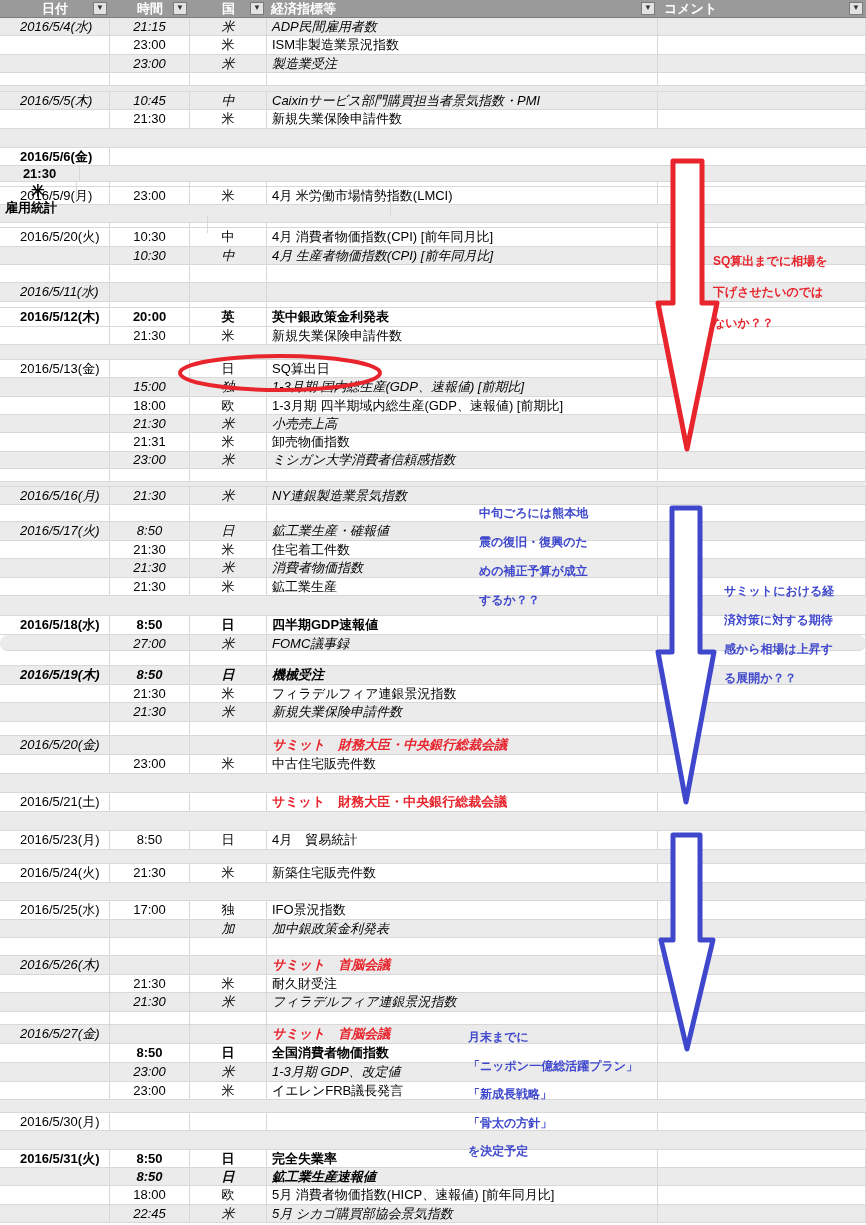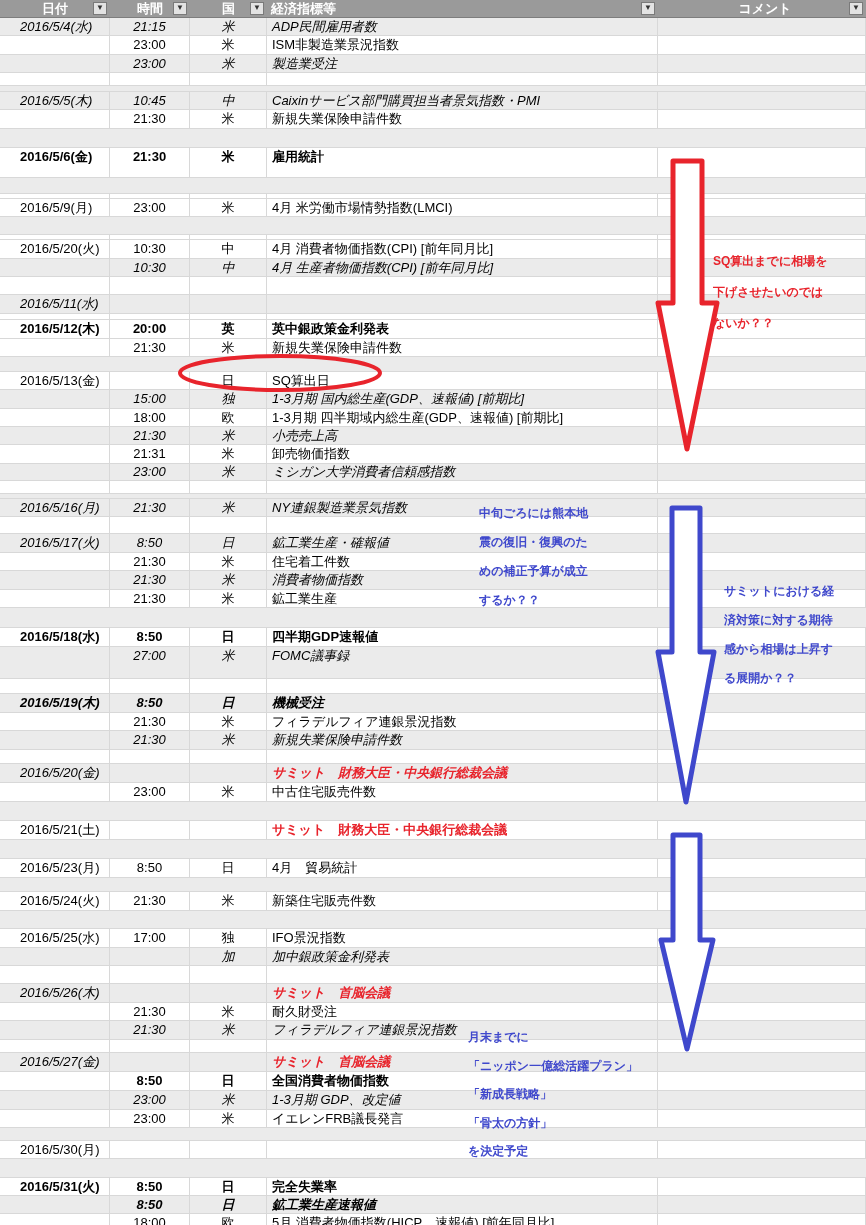--- a/index.html
+++ b/index.html
@@ -16,21 +16,21 @@
   .c4{width:208px;flex:none;}
   .mcell{width:866px;flex:none;border-right:none;}
   .row.b .cell{font-weight:bold;}
   .row.bi .c3{font-weight:normal;}
   .row.redind .c3{color:#e8242c;font-weight:bold;}
   
   .row.header{background:#9a9a9a;color:#fff;font-weight:bold;border-bottom:1px solid #7d7d7d;}
   .row.header .cell{border-right:none;position:relative;display:flex;align-items:center;}
   .row.header .c0,.row.header .c1,.row.header .c2{justify-content:center;padding-left:0;}
   .row.header .c3{padding-left:4px;}
-  .row.header .c4{padding-left:6px;justify-content:center;}
+  .row.header .c4{padding-left:6px;}
   .fbtn{position:absolute;right:3px;top:2px;width:14px;height:13px;background:#e3e3e3;border:1px solid #7a7a7a;box-sizing:border-box;color:#333;font-size:8px;line-height:10px;text-align:center;font-weight:normal;cursor:pointer;}
   
   .ann{position:absolute;font-weight:bold;font-size:12px;white-space:nowrap;pointer-events:none;z-index:4;}
   .ann.red{color:#e8242c;}
   .ann.blue{color:#3f48cc;}
   #ann-red{left:713px;top:246px;line-height:31px;}
   #ann-kumamoto{left:479px;top:499px;line-height:29px;}
   #ann-summit{left:724px;top:577px;line-height:29px;}
   #ann-monthend{left:468px;top:1023px;line-height:28.5px;}
   #overlay{position:absolute;left:0;top:0;z-index:3;pointer-events:none;}
@@ -103,21 +103,21 @@
       <div class="row s0" style="height: 19px; line-height: 18px;">
         <div class="cell c0"></div>
         <div class="cell c1">21:30</div>
         <div class="cell c2">米</div>
         <div class="cell c3">新規失業保険申請件数</div>
         <div class="cell c4"></div>
       </div>
       <div class="row s1" style="height: 19px; line-height: 18px;">
         <div class="cell mcell"></div>
       </div>
-      <div class="row s0 b" style="height: 30px; line-height: 17px;">
+      <div class="row s0 b" style="height: 18px; line-height: 17px; flex-direction: column;">
         <div class="cell c0">2016/5/6(金)</div>
         <div class="cell c1">21:30</div>
         <div class="cell c2">米</div>
         <div class="cell c3">雇用統計</div>
         <div class="cell c4"></div>
       </div>
       <div class="row s1" style="height: 16px; line-height: 15px;">
         <div class="cell mcell"></div>
       </div>
       <div class="row s0" style="height: 5px; line-height: 4px;">
@@ -293,21 +293,21 @@
       <div class="row s1" style="height: 20px; line-height: 19px;">
         <div class="cell mcell"></div>
       </div>
       <div class="row s0 b" style="height: 19px; line-height: 18px;">
         <div class="cell c0">2016/5/18(水)</div>
         <div class="cell c1">8:50</div>
         <div class="cell c2">日</div>
         <div class="cell c3">四半期GDP速報値</div>
         <div class="cell c4"></div>
       </div>
-      <div class="row s1" style="height: 32px; line-height: 17px;">
+      <div class="row s1" style="height: 16px; line-height: 17px; border-radius: 9px;">
         <div class="cell c0"></div>
         <div class="cell c1">27:00</div>
         <div class="cell c2">米</div>
         <div class="cell c3">FOMC議事録</div>
         <div class="cell c4"></div>
       </div>
       <div class="row s0" style="height: 15px; line-height: 14px;">
         <div class="cell c0"></div>
         <div class="cell c1"></div>
         <div class="cell c2"></div>

